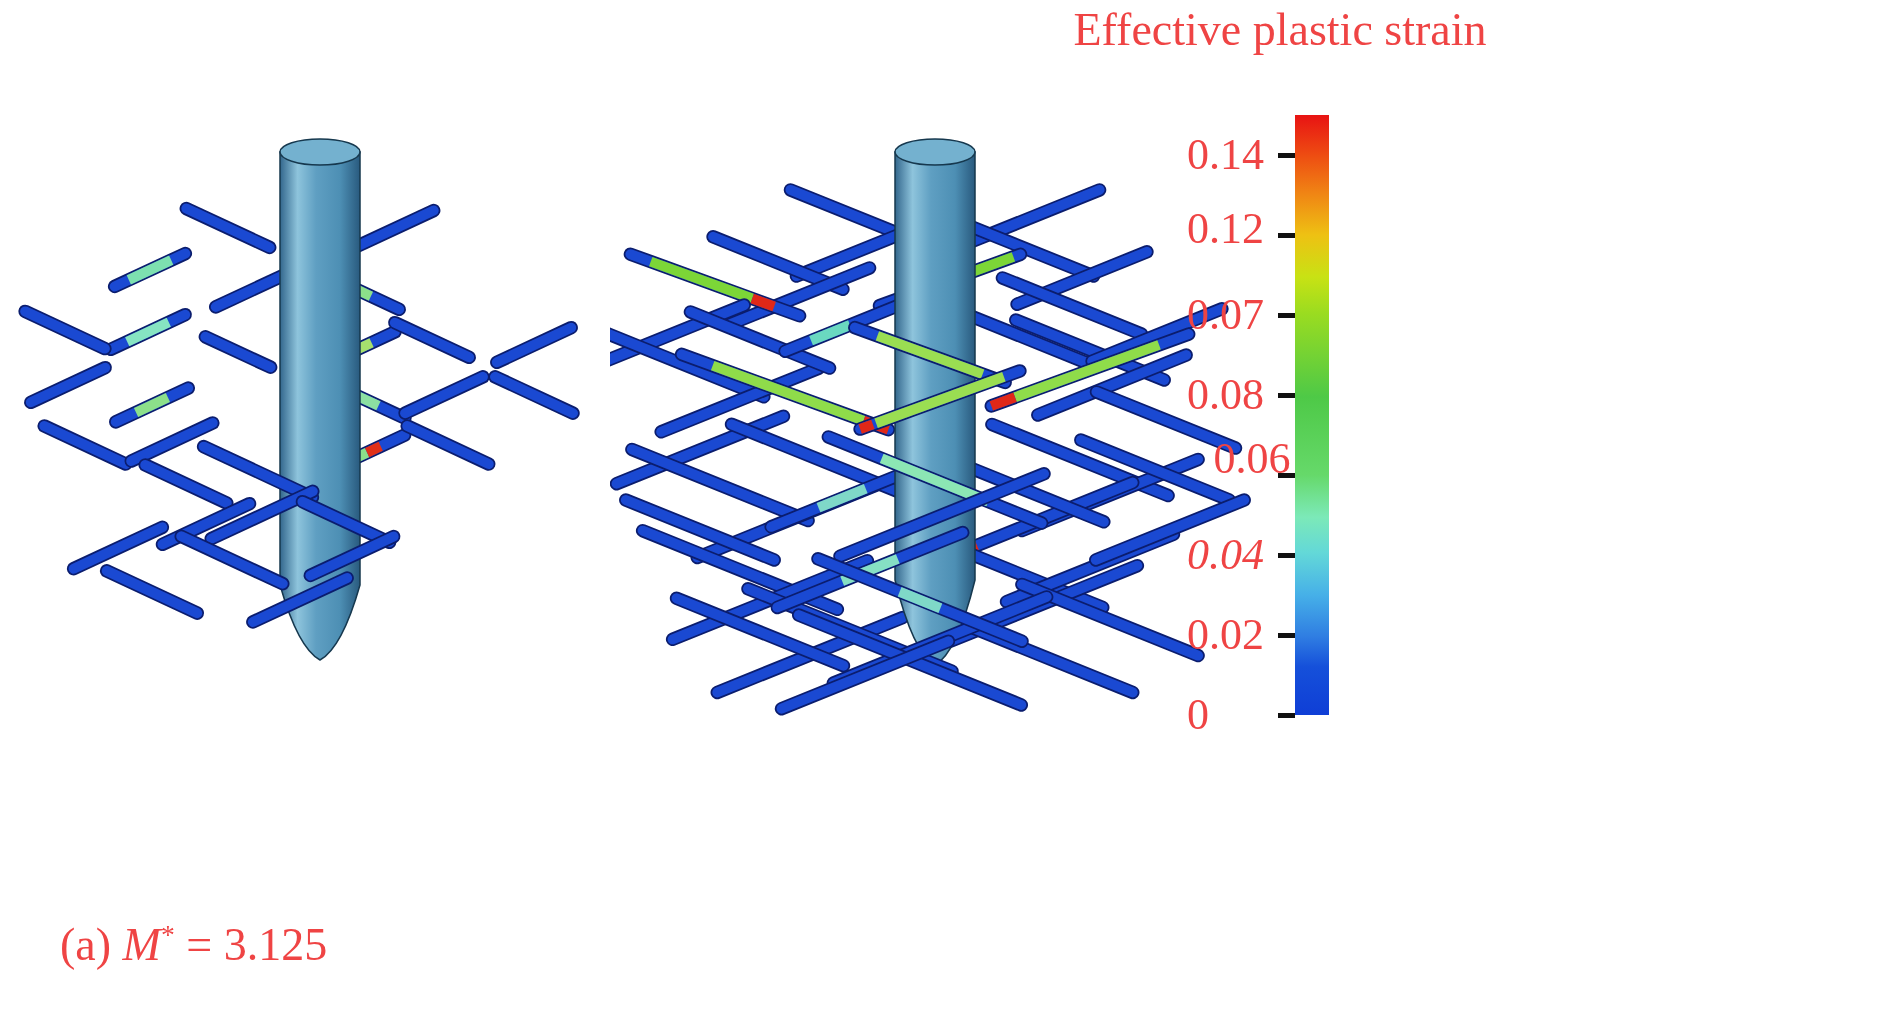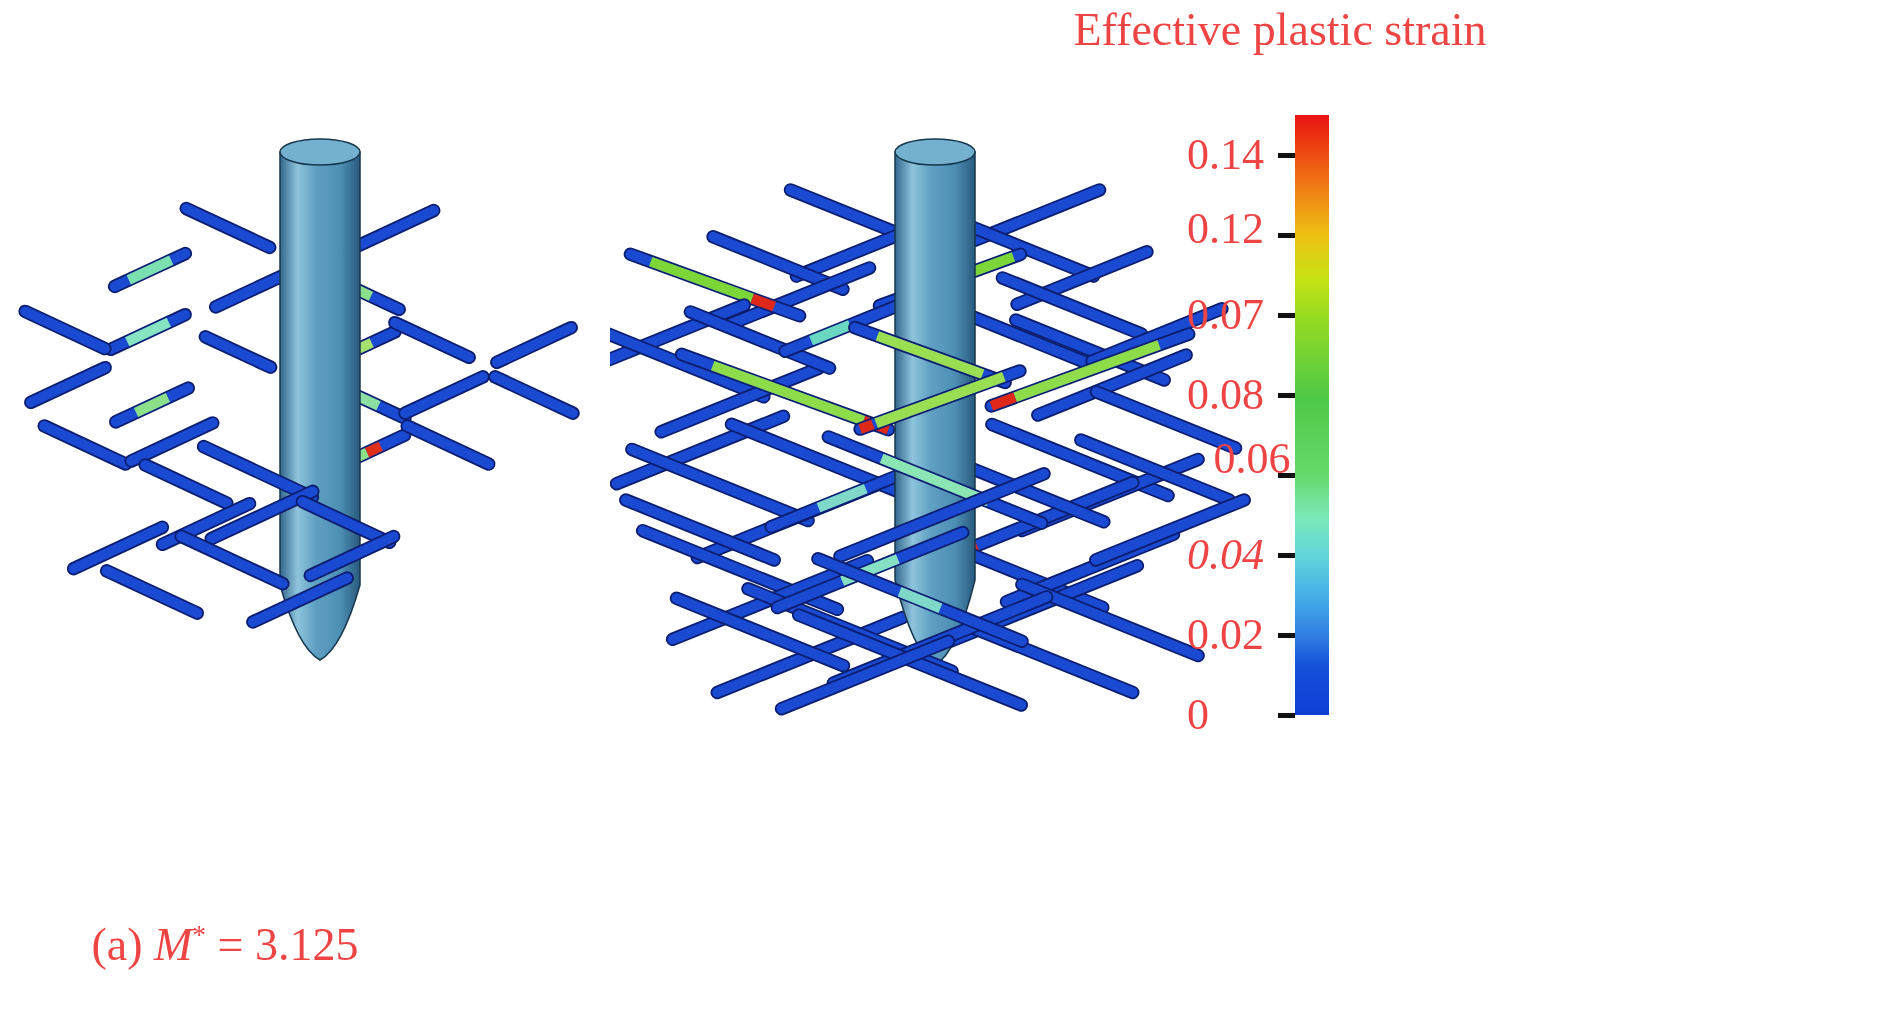--- a/index.html
+++ b/index.html
@@ -7,21 +7,21 @@
         font-family:"Liberation Serif", serif;color:#ef4444;}
   .fig-title{position:absolute;left:1010px;top:4px;width:540px;text-align:center;
              font-size:46px;line-height:1.15;}
   .fig-svg{position:absolute;}
   #fig-a{left:0px;top:100px;}
   #fig-b{left:610px;top:100px;}
   .cb-bar{position:absolute;left:1295px;top:115px;width:34px;height:600px;}
   .cb-labels{position:absolute;left:1165px;top:115px;width:130px;height:640px;}
   .cb-label{position:absolute;left:0;width:100%;text-align:left;font-size:44px;line-height:44px;margin-left:22px;}
   .cb-mark{position:absolute;left:1278px;width:17px;height:5px;background:#111;}
-  .caption{position:absolute;font-size:46px;line-height:1.1;text-align:center;}
+  .caption{position:absolute;font-size:46px;line-height:1.1;}
   #caption-a{left:60px;top:920px;width:330px;}
   #caption-b{left:830px;top:920px;width:400px;}
   .caption i{font-style:italic;}
   .caption sup{font-size:60%;vertical-align:super;}
 </style>
 </head>
 <body>
 
 <div class="page">
 

